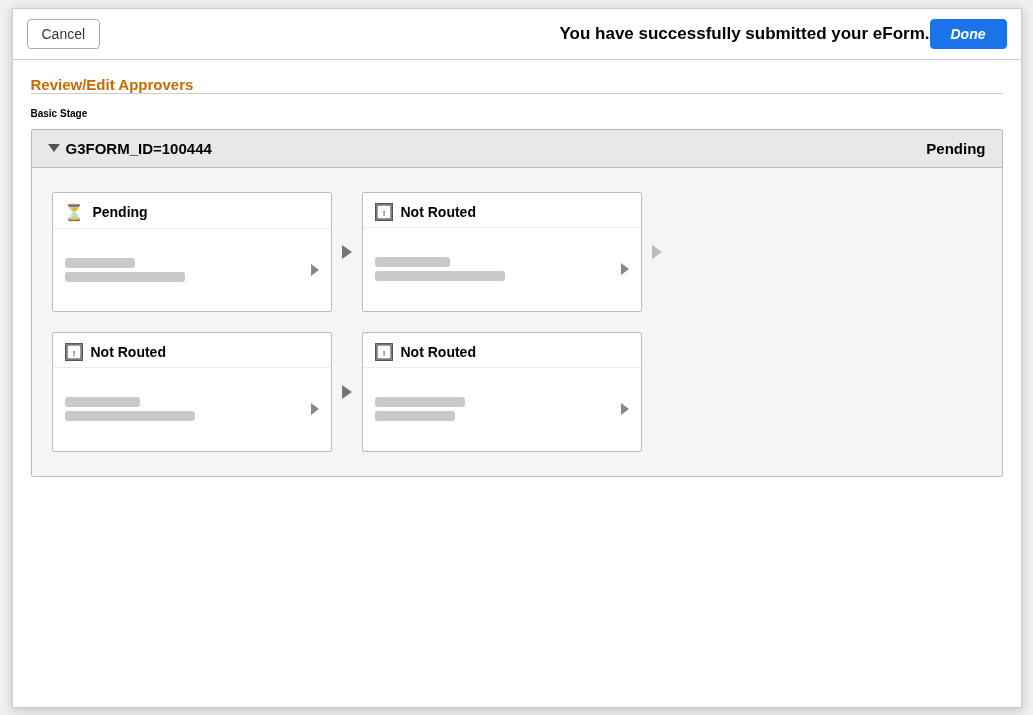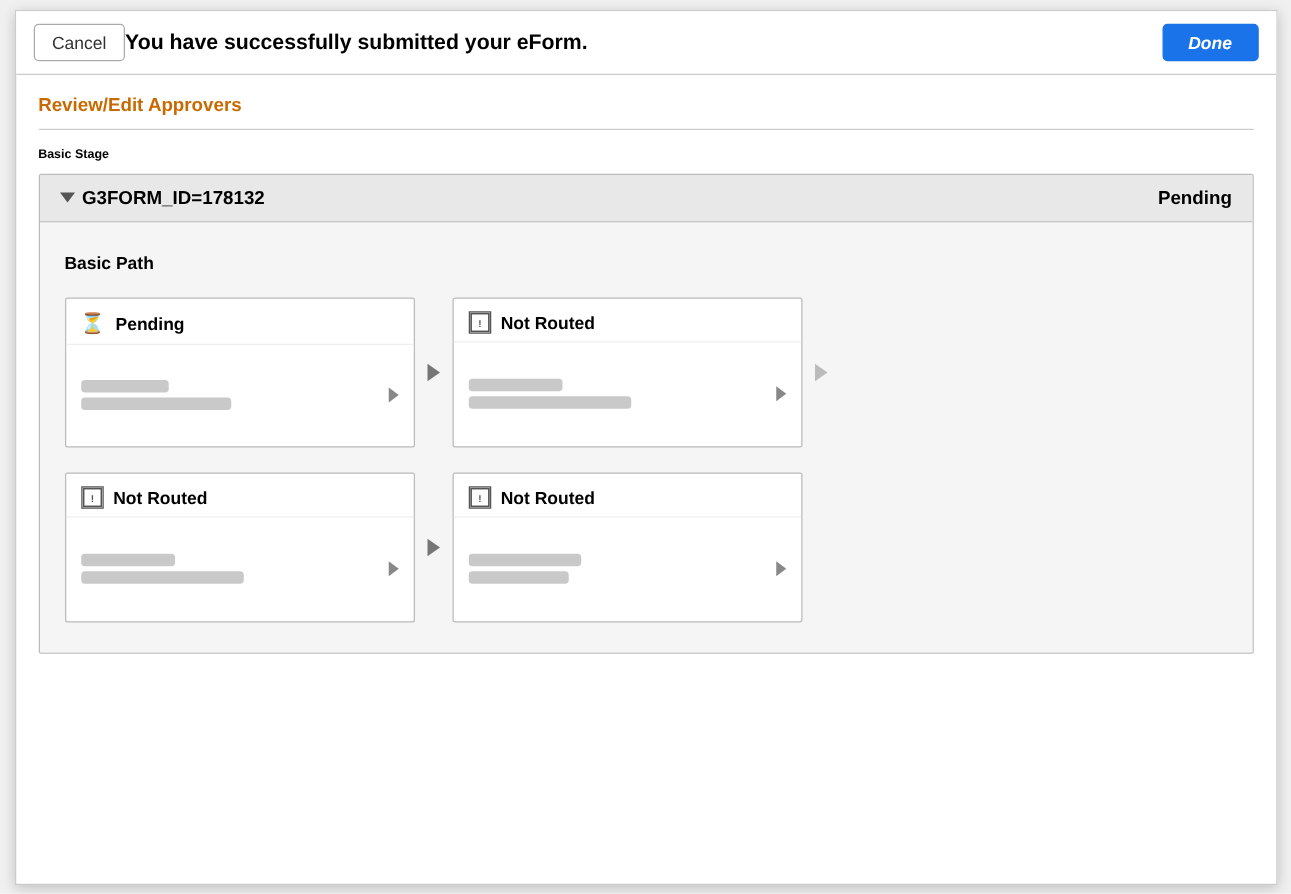--- a/index.html
+++ b/index.html
@@ -29,21 +29,21 @@
       align-items: center;
       justify-content: space-between;
       padding: 10px 14px;
       min-height: 48px;
     }
     .header-title {
       font-size: 17px;
       font-weight: bold;
       color: #000;
       flex: 1;
-      text-align: left;
+      text-align: right;
     }
     .btn-cancel {
       background: #fff;
       border: 1px solid #aaa;
       padding: 6px 14px;
       font-size: 14px;
       cursor: pointer;
       border-radius: 4px;
       color: #333;
     }
@@ -59,21 +59,20 @@
       font-style: italic;
     }
     .body {
       padding: 16px 18px;
       flex: 1;
     }
     .section-title {
       color: #c96a00;
       font-size: 15px;
       font-weight: bold;
-      margin-bottom: 10px;
     }
     .divider {
       border: none;
       border-top: 1px solid #ccc;
       margin-bottom: 14px;
     }
     .stage-label {
       font-size: 10px;
       font-weight: bold;
       color: #000;
@@ -223,27 +222,26 @@
   <div class="body">
     <div class="section-title">Review/Edit Approvers</div>
     <hr class="divider">
     <div class="stage-label">Basic Stage</div>
 
     <div class="form-container">
 
       <div class="form-header">
         <div class="form-header-left">
           <span class="triangle-down"></span>
-          <span>G3FORM_ID=178132</span>
+          <span>G3FORM_ID=100444</span>
         </div>
         <span class="form-status">Pending</span>
       </div>
 
       <div class="path-container">
-        <div class="path-title">Basic Path</div>
 
         <div class="path-rows">
 
           <div class="path-row">
 
             <div class="node-card">
               <div class="node-header">
                 <span class="icon-pending">⏳</span>
                 <span>Pending</span>
               </div>

